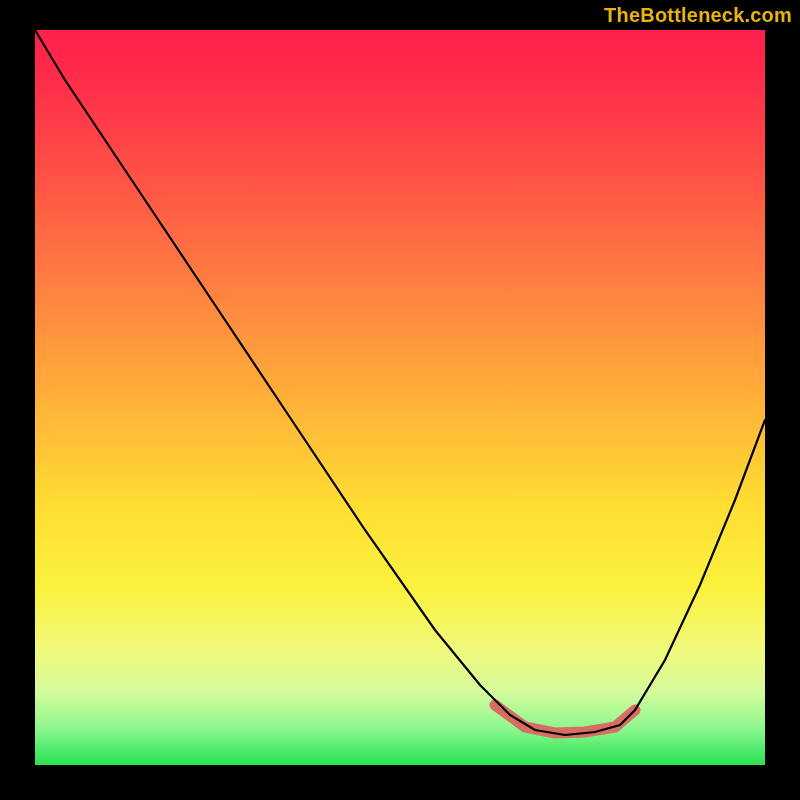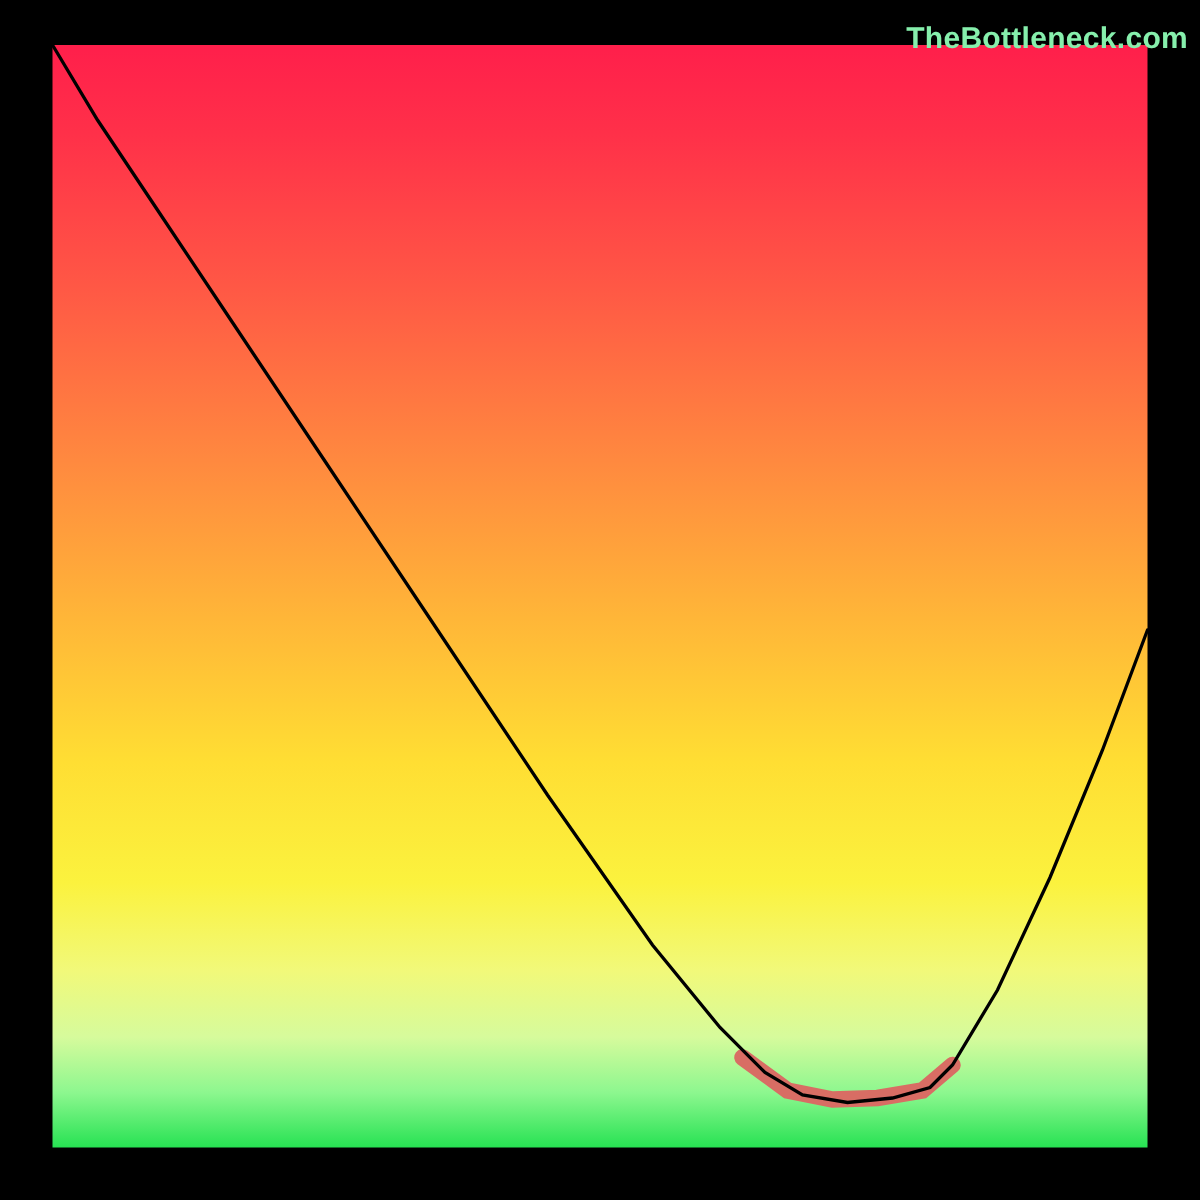--- a/index.html
+++ b/index.html
@@ -12,23 +12,23 @@
     font-family: Arial, Helvetica, sans-serif;
   }
   .frame {
     position: relative;
     width: 800px;
     height: 800px;
     background: #000;
   }
   .watermark {
     position: absolute;
-    top: 15px;
+    top: 4px;
     right: 8px;
-    color: #86efac;
+    color: #eab308;
     font-size: 20px;
     font-weight: 600;
     letter-spacing: 0.2px;
     z-index: 10;
     user-select: none;
   }
   .plot-area {
     position: absolute;
     left: 35px;
     top: 30px;

